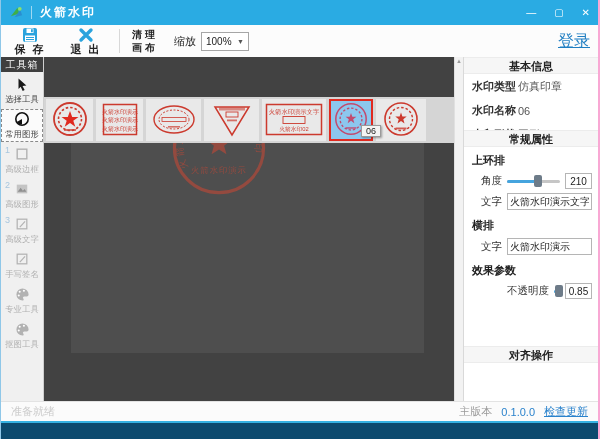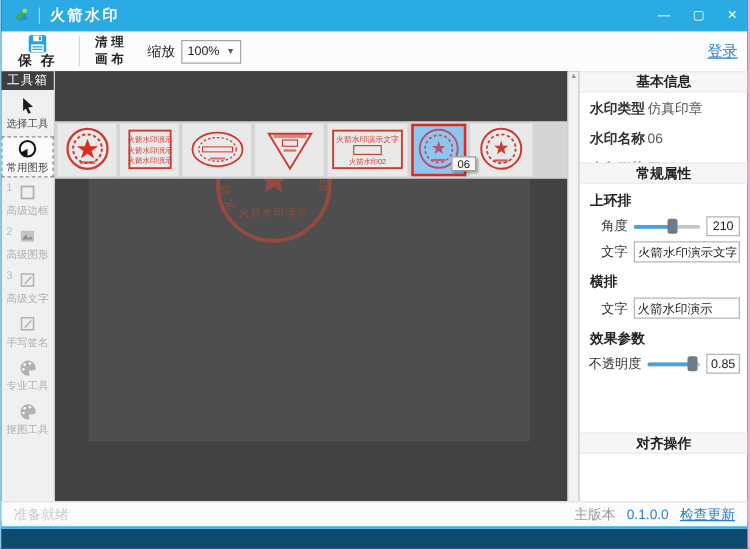--- a/index.html
+++ b/index.html
@@ -19,21 +19,21 @@
   .toolbar { position:absolute; top:25px; left:0; right:0; height:32px; background:#fcfcfc;
              display:flex; align-items:center; padding:0 8px; }
   .tool-btn { display:flex; flex-direction:column; align-items:center; width:42px; line-height:1; }
   .tool-btn .tlabel { font-size:11px; font-weight:bold; color:#222; letter-spacing:2px; margin-top:1px; white-space:nowrap; }
   .vsep { width:1px; height:24px; background:#d8d8d8; margin:0 12px; }
   .clear-btn { font-size:10px; font-weight:bold; color:#222; line-height:1.3; letter-spacing:3px; margin-right:16px; }
   .zoom-label { font-size:11px; color:#222; margin-right:5px; }
   .zoom-select { width:48px; height:19px; border:1px solid #a6a6a6; background:#fff; display:flex;
                  align-items:center; justify-content:space-between; padding:0 4px; font-size:10px; color:#222; }
   .zoom-select .caret { font-size:7px; color:#555; }
-  .login { margin-left:auto; color:#1f7ec2; font-size:12px; text-decoration:underline; cursor:pointer; }
+  .login { margin-left:auto; color:#1f7ec2; font-size:16px; text-decoration:underline; cursor:pointer; }
 
   
   .sidebar { position:absolute; left:0; top:57px; width:43px; bottom:22px; background:#f0f0f0;
              border-right:1px solid #cfcfcf; }
   .sb-header { height:15px; background:#3f3f3f; color:#fff; font-size:10px; text-align:center; line-height:15px; letter-spacing:1px; }
   .sb-item { display:flex; flex-direction:column; align-items:center; padding:2px 0 1px; position:relative; margin-top:2px; }
   .sb-item .lbl { font-size:10px; color:#444; transform:scale(.84); white-space:nowrap; }
   .sb-item.disabled .lbl { color:#b0b0b0; }
   .sb-item.active { outline:1px dashed #8a8a8a; outline-offset:-1px; background:#fbfbfb; }
   .sb-badge { position:absolute; left:4px; top:1px; font-size:9px; color:#a8c6de; }
@@ -65,21 +65,21 @@
            border-bottom:1px solid #ececec; text-align:center; font-weight:bold; font-size:11px;
            line-height:16px; color:#222; }
   .b-rows { position:absolute; top:17px; left:0; right:0; }
   .prow { display:flex; gap:2px; padding:5px 8px 4px; align-items:center; }
   .prow .pl { font-weight:bold; color:#333; white-space:nowrap; }
   .prow .pv { color:#555; }
   .group { position:absolute; top:90px; left:0; right:0; }
   .g-title { font-weight:bold; color:#222; padding:6px 8px 3px; }
   .srow { display:flex; align-items:center; gap:5px; padding:2px 6px 2px 12px; }
   .s-label { min-width:26px; text-align:right; font-size:10.5px; color:#333; white-space:nowrap; }
-  .s-label.wide { min-width:44px; }
+  .s-label.wide { min-width:44px;margin-left:36px; }
   .slider { flex:1; position:relative; height:14px; cursor:pointer; }
   .slider .track { position:absolute; left:0; right:0; top:6px; height:3px; background:#c6c6c6; border-radius:2px; }
   .slider .fill { position:absolute; left:0; top:6px; height:3px; background:#45a4de; border-radius:2px; }
   .slider .handle { position:absolute; top:1px; width:8px; height:12px; background:#6d7b88; border-radius:2px; }
   .sl-angle .fill { width:58%; } .sl-angle .handle { left:calc(58% - 4px); }
   .sl-op .fill { width:85%; } .sl-op .handle { left:calc(85% - 4px); }
   .vbox { width:27px; height:16px; border:1px solid #b5b5b5; font-size:10px; text-align:center; color:#222; padding:0; }
   .txt { flex:1; height:17px; border:1px solid #b5b5b5; font-size:10px; padding:0 2px; min-width:0; color:#222;
          font-family:"Liberation Sans","DejaVu Sans",sans-serif; }
 
@@ -124,20 +124,28 @@
           <rect x="1" y="1" width="14" height="14" rx="2" fill="#2aa3dd"></rect>
           <rect x="4.5" y="1.5" width="7" height="4.5" fill="#fff"></rect>
           <rect x="9" y="2.2" width="1.8" height="3" fill="#2aa3dd"></rect>
           <rect x="3" y="8.5" width="10" height="6" fill="#fff"></rect>
           <rect x="4" y="10" width="8" height="1" fill="#2aa3dd"></rect>
           <rect x="4" y="12" width="8" height="1" fill="#2aa3dd"></rect>
         </svg>
       </span>
       <span class="tlabel">保 存</span>
     </div>
+    <div class="tool-btn" style="margin-left:14px">
+      <span class="sb-ic">
+        <svg width="16" height="16" viewBox="0 0 16 16">
+          <path d="M3,3 L13,13 M13,3 L3,13" stroke="#2aa3dd" stroke-width="3.4" stroke-linecap="round" fill="none"></path>
+        </svg>
+      </span>
+      <span class="tlabel">退 出</span>
+    </div>
     <span class="vsep"></span>
     <div class="clear-btn">
       <div>清理</div>
       <div>画布</div>
     </div>
     <span class="zoom-label">缩放</span>
     <div class="zoom-select">
       <span>100%</span>
       <span class="caret">▼</span>
     </div>

